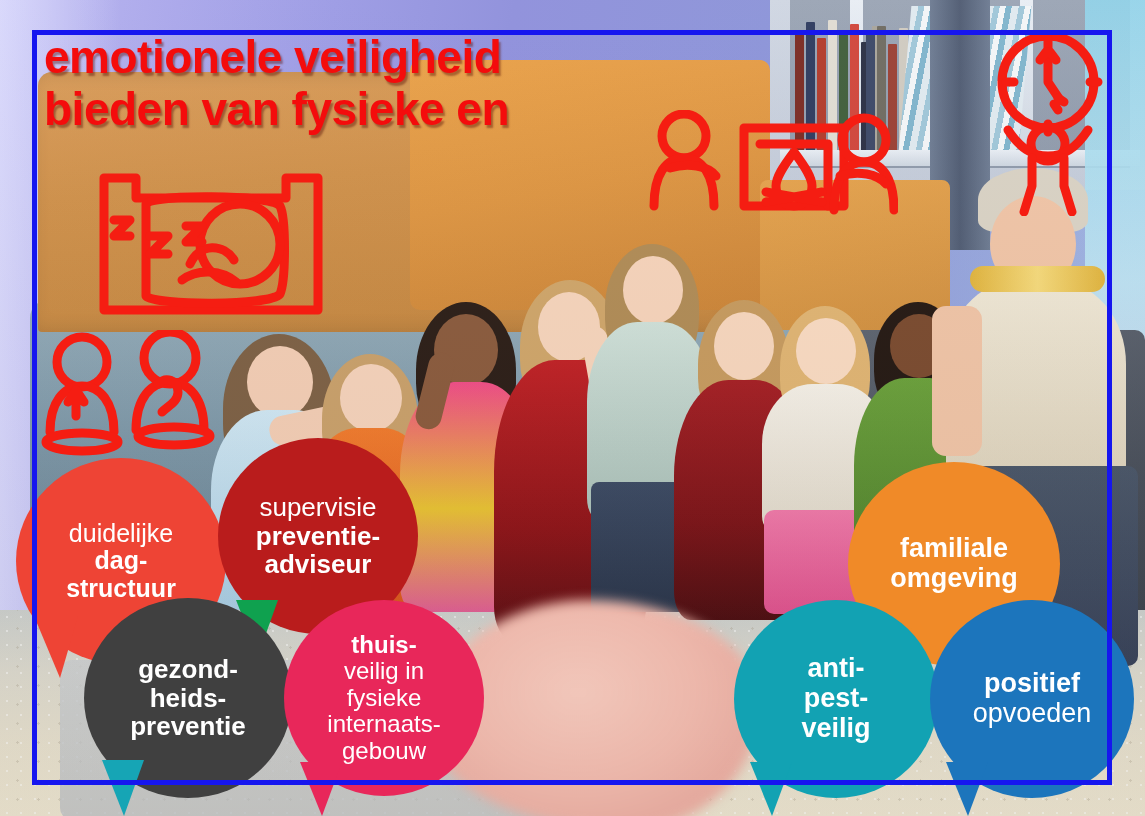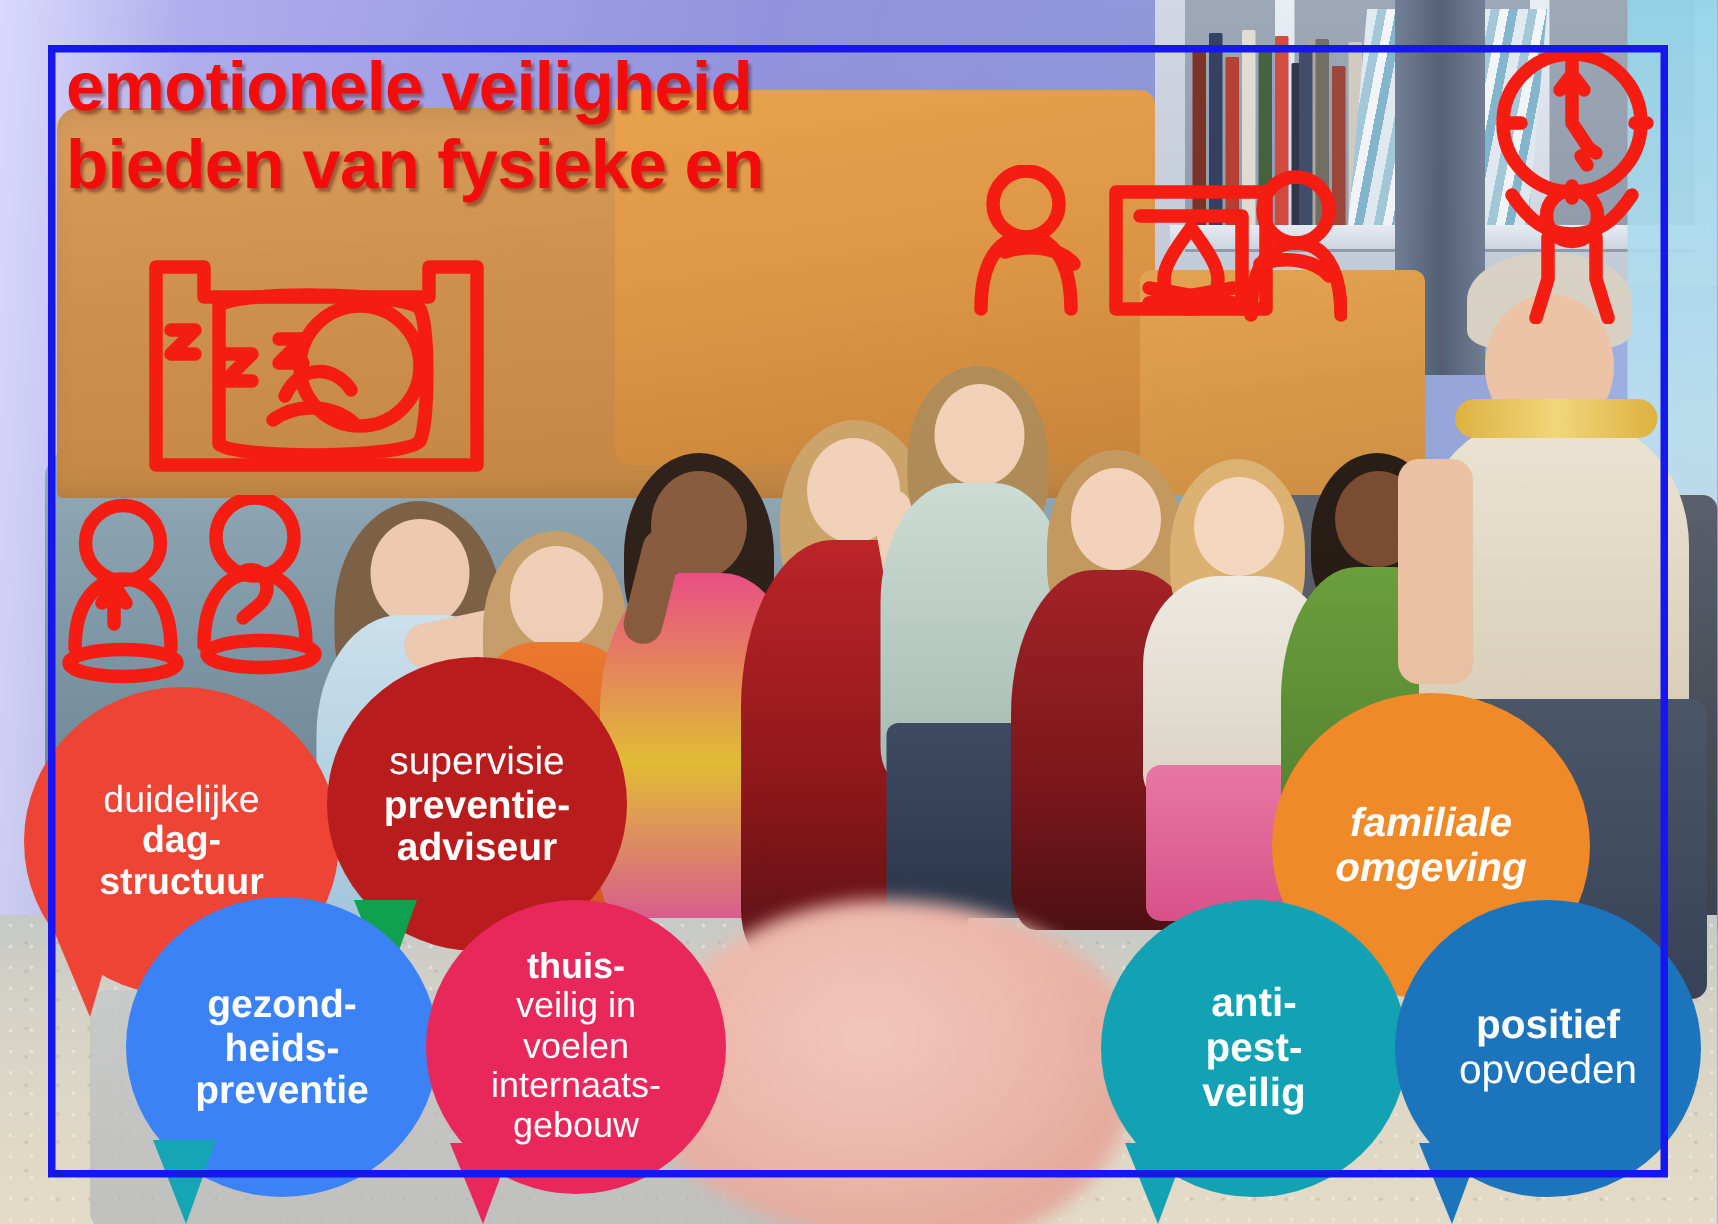--- a/index.html
+++ b/index.html
@@ -318,41 +318,41 @@
 
   <div class="bub" style="left:218px;top:438px;width:200px;height:196px;background:#b91c1c;font-size:26px;">
     <div class="txt">
       <span>supervisie</span>
       <b>preventie-</b>
       <b>adviseur</b>
     </div>
   </div>
   <div class="tail" style="left:236px;top:600px;border-left:22px solid transparent;border-right:20px solid transparent;border-top:56px solid #0fa14f;"></div>
 
-  <div class="bub" style="left:84px;top:598px;width:208px;height:200px;background:#3b82f6;font-size:26px;">
+  <div class="bub" style="left:84px;top:598px;width:208px;height:200px;background:#404040;font-size:26px;">
     <div class="txt">
       <b>gezond-</b>
       <b>heids-</b>
       <b>preventie</b>
     </div>
   </div>
   <div class="tail" style="left:102px;top:760px;border-left:22px solid transparent;border-right:20px solid transparent;border-top:56px solid #16a5b5;"></div>
 
   <div class="bub" style="left:284px;top:600px;width:200px;height:196px;background:#e8275a;font-size:24px;">
     <div class="txt">
       <b>thuis-</b>
       <span>veilig in</span>
-      <span>voelen</span>
+      <span>fysieke</span>
       <span>internaats-</span>
       <span>gebouw</span>
     </div>
   </div>
   <div class="tail" style="left:300px;top:762px;border-left:22px solid transparent;border-right:20px solid transparent;border-top:54px solid #e8275a;"></div>
 
-  <div class="bub" style="left:848px;top:462px;width:212px;height:204px;background:#f08a28;font-size:27px;font-style:italic;">
+  <div class="bub" style="left:848px;top:462px;width:212px;height:204px;background:#f08a28;font-size:27px;">
     <div class="txt">
       <b>familiale</b>
       <b>omgeving</b>
     </div>
   </div>
   <div class="tail" style="left:866px;top:628px;border-left:26px solid transparent;border-right:20px solid transparent;border-top:60px solid #f08a28;"></div>
 
   <div class="bub" style="left:734px;top:600px;width:204px;height:198px;background:#12a2b3;font-size:27px;">
     <div class="txt">
       <b>anti-</b>

